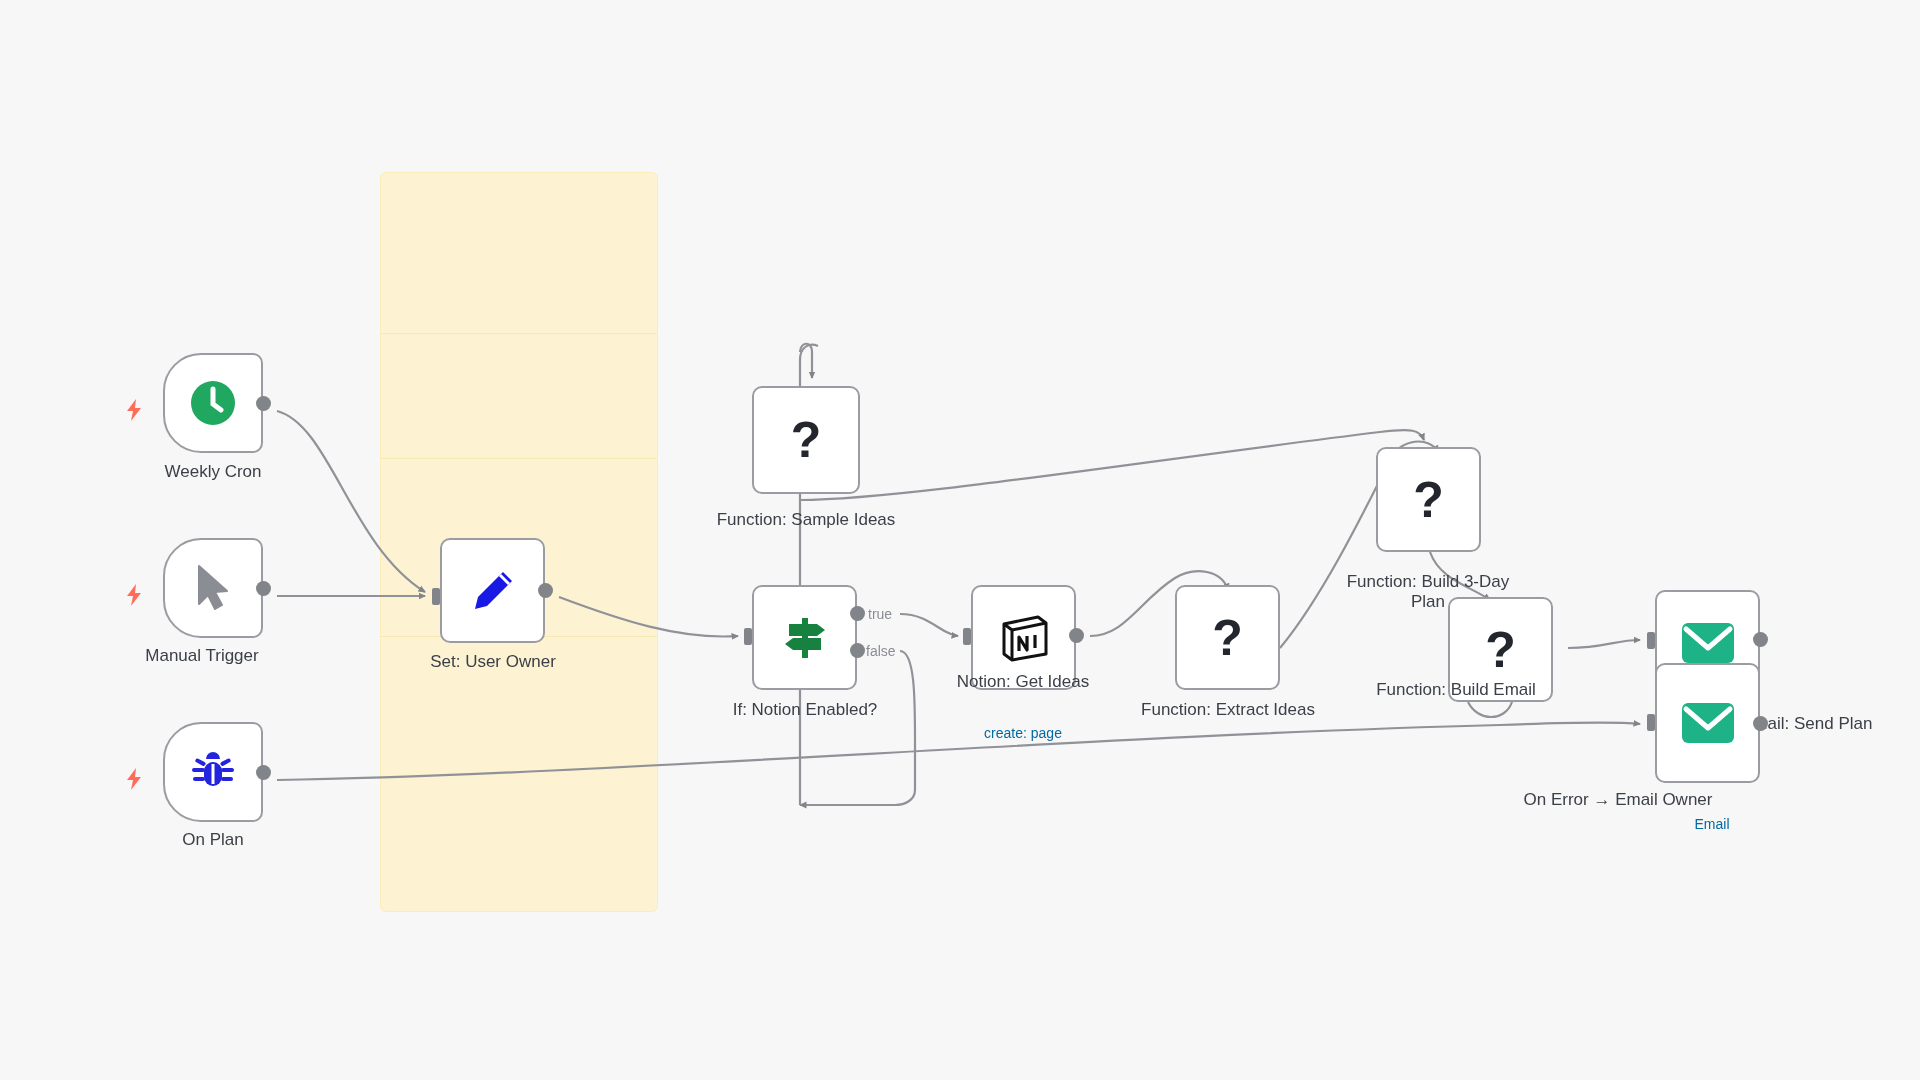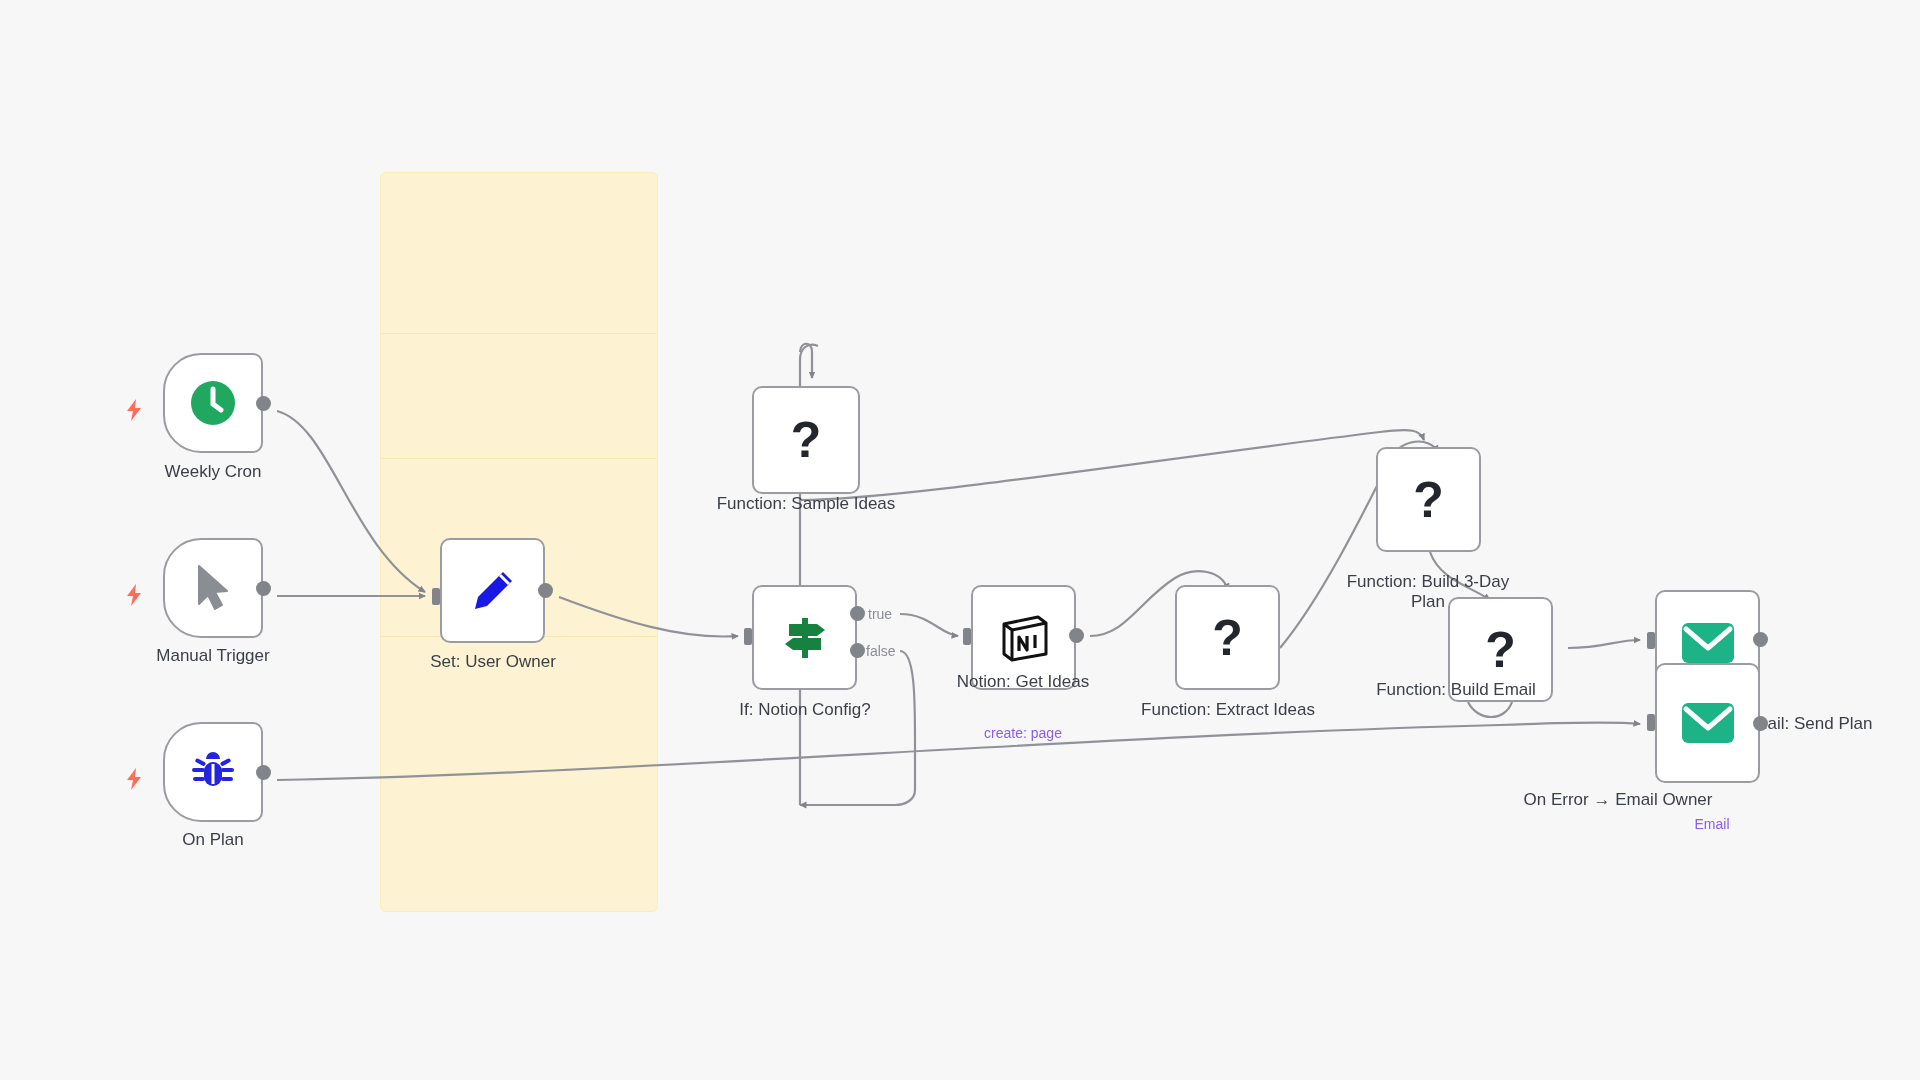--- a/index.html
+++ b/index.html
@@ -89,21 +89,21 @@
     text-align: center;
     line-height: 1.18;
     white-space: normal;
     pointer-events: none;
   }
   .caption.wide { white-space: nowrap; }
   .subcaption {
     position: absolute;
     font-family: "Liberation Sans", sans-serif;
     font-size: 14px;
-    color: #8b5cf6;
+    color: #0369a1;
     text-align: center;
     white-space: nowrap;
     pointer-events: none;
   }
   .port-out {
     position: absolute;
     width: 15px;
     height: 15px;
     border-radius: 50%;
     background: #818489;
@@ -198,21 +198,21 @@
       </svg>
   </div>
   <div class="node trigger" style="left:163px; top:538px; width:100px; height:100px">
     <span class="node-icon">
       <svg width="44" height="52" viewBox="0 0 44 52">
         <path d="M8 4 L8 42 L17 33 L24 47 L31 43 L24 30 L36 29 Z" fill="#8a8d93" stroke="#8a8d93" stroke-width="2" stroke-linejoin="round"></path>
       </svg>
     </span>
   </div>
   <div class="port-out" style="left:256px; top:581px"></div>
-  <div class="caption wide" style="left:113px; top:646px; width:200px">Manual Trigger</div>
+  <div class="caption wide" style="left:102px; top:646px; width:200px">Manual Trigger</div>
 
   <div class="bolt" style="left:124px; top:767px">
     <svg viewBox="0 0 20 24" width="20" height="24">
         <path d="M12 1 L3 13 L9 13 L7 23 L17 10 L11 10 Z" fill="#ff6d5a"></path>
       </svg>
   </div>
   <div class="node trigger" style="left:163px; top:722px; width:100px; height:100px">
     <span class="node-icon">
       <svg width="50" height="50" viewBox="0 0 50 50">
         <path d="M18 12 a7 7 0 0 1 14 0 z" fill="#2424e0"></path>
@@ -238,35 +238,35 @@
         <path d="M33 10 L42 19" stroke="#ffffff" stroke-width="3"></path>
       </svg>
     </span>
   </div>
   <div class="port-out" style="left:538px; top:583px"></div>
   <div class="caption wide" style="left:393px; top:652px; width:200px">Set: User Owner</div>
 
   <div class="node" style="left:752px; top:386px; width:108px; height:108px">
     <span class="qmark">?</span>
   </div>
-  <div class="caption wide" style="left:696px; top:494px; width:220px">Function: Sample Ideas</div>
+  <div class="caption wide" style="left:696px; top:510px; width:220px">Function: Sample Ideas</div>
 
   <div class="port-in" style="left:744px; top:628px"></div>
   <div class="node" style="left:752px; top:585px; width:105px; height:105px">
     <span class="node-icon">
       <svg width="56" height="56" viewBox="0 0 56 56">
         <rect x="25" y="8" width="6" height="40" fill="#17813f"></rect>
         <path d="M12 14 h28 l8 6 -8 6 h-28 z" fill="#17813f"></path>
         <path d="M44 28 h-28 l-8 6 8 6 h28 z" fill="#17813f"></path>
       </svg>
     </span>
   </div>
   <div class="port-out" style="left:850px; top:606px"></div>
   <div class="port-out" style="left:850px; top:643px"></div>
-  <div class="caption wide" style="left:705px; top:700px; width:200px">If: Notion Config?</div>
+  <div class="caption wide" style="left:705px; top:700px; width:200px">If: Notion Enabled?</div>
 
   <div class="port-in" style="left:963px; top:628px"></div>
   <div class="node" style="left:971px; top:585px; width:105px; height:105px">
     <span class="node-icon">
       <svg width="56" height="56" viewBox="0 0 56 56">
         <path d="M8 14 L42 7 L50 13 L50 44 L16 50 L8 44 Z" fill="#ffffff" stroke="#111111" stroke-width="3" stroke-linejoin="round"></path>
         <path d="M8 14 L16 20 L16 50" fill="none" stroke="#111111" stroke-width="3" stroke-linejoin="round"></path>
         <path d="M16 20 L50 13" fill="none" stroke="#111111" stroke-width="3"></path>
         <path d="M23 41 L23 27 L31 40 L31 26" fill="none" stroke="#111111" stroke-width="3.2" stroke-linejoin="round"></path>
         <path d="M39 25 L39 38" fill="none" stroke="#111111" stroke-width="3.2"></path>

